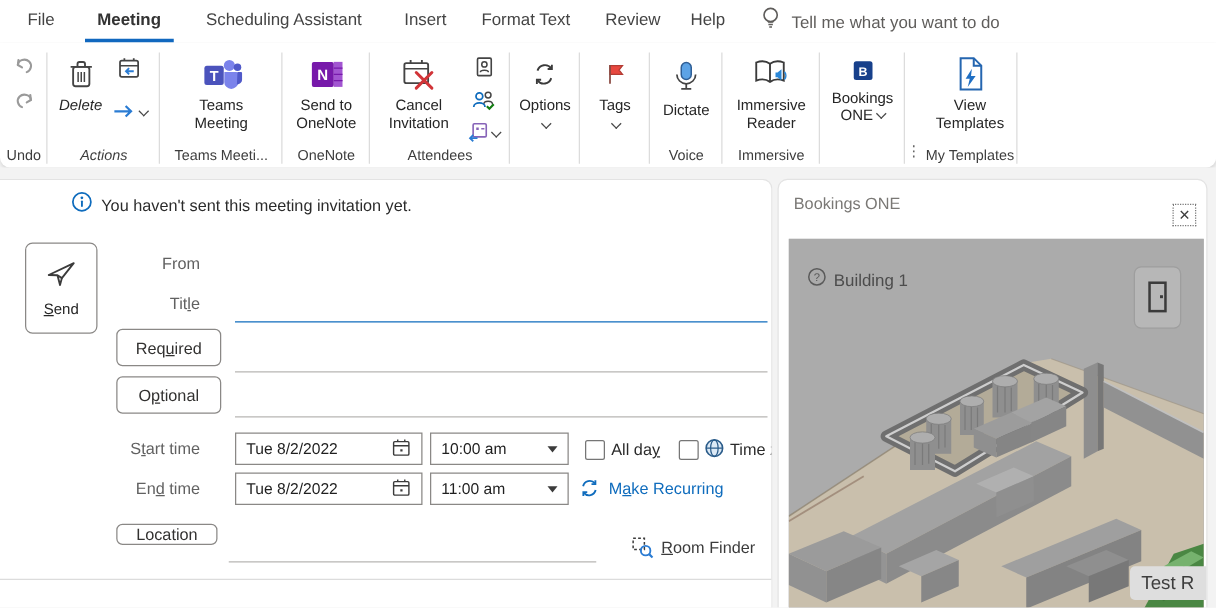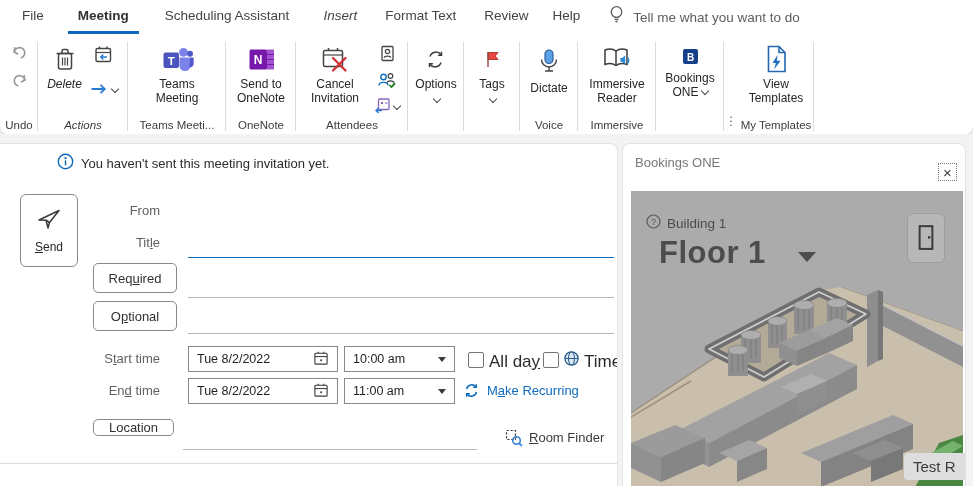--- a/index.html
+++ b/index.html
@@ -40,21 +40,21 @@
   .underline{position:absolute;height:0;border-bottom:1px solid #b8b6b4;}
   #infobar{position:absolute;left:57px;top:9px;display:flex;align-items:center;}
   #infobar-text{font-size:13px;color:#2b2b2b;margin-left:7px;}
   #send-btn{left:20px;top:50px;width:58px;height:73px;flex-direction:column;border-radius:6px;}
   #send-btn .btext{margin-top:4px;}
   .databox{position:absolute;border:1px solid #8a8886;background:#fff;height:26px;box-sizing:border-box;
            display:flex;align-items:center;font-size:12.5px;color:#1f1f1f;padding:0 8px;cursor:default;}
   .databox .grow{flex:1;}
   .tri{width:0;height:0;border-left:4.5px solid transparent;border-right:4.5px solid transparent;border-top:5.5px solid #3b3b3b;}
   .cb{position:absolute;width:14px;height:14px;border:1px solid #767676;border-radius:2px;background:#fff;}
-  .cblabel{position:absolute;font-size:17px;color:#2b2b2b;white-space:nowrap;}
+  .cblabel{position:absolute;font-size:13px;color:#2b2b2b;white-space:nowrap;}
   .link{position:absolute;display:flex;align-items:center;font-size:13px;color:#0f6cbd;white-space:nowrap;cursor:default;}
   #room-finder{position:absolute;display:flex;align-items:center;font-size:13px;color:#3b3b3b;white-space:nowrap;cursor:default;}
 
   
   #bookings-title{position:absolute;left:12px;top:11px;font-size:13px;color:#7a7875;}
   #bookings-close{position:absolute;left:315px;top:19px;width:19px;height:18px;border:1px dotted #7a7a7a;background:none;
                   font-size:15px;line-height:15px;color:#3d3d3d;text-align:center;padding:0;cursor:default;}
   #map{position:absolute;left:8px;top:47px;width:332px;height:353px;background:#ababab;}
   #building-row{position:absolute;left:15px;top:23px;display:flex;align-items:center;}
   #building-label{font-size:13.5px;color:#4c4c4c;margin-left:6px;}
@@ -68,21 +68,21 @@
 </style>
 </head>
 <body>
 
 <div id="app">
 
   <div id="tabs-row" style="padding-left:12px;">
     <div class="tab">File</div>
     <div class="tab active" style="margin-left:14px;">Meeting</div>
     <div class="tab" style="margin-left:16px;">Scheduling Assistant</div>
-    <div class="tab" style="margin-left:14px;font-style:italic;">Insert</div>
+    <div class="tab" style="margin-left:14px;">Insert</div>
     <div class="tab" style="margin-left:8px;">Format Text</div>
     <div class="tab" style="margin-left:8px;">Review</div>
     <div class="tab" style="margin-left:4px;">Help</div>
     <div id="tellme-wrap">
       <span>
         <svg width="17" height="22" viewBox="0 0 17 22">
             <circle cx="8.5" cy="8" r="5.3" fill="none" stroke="#5f5d5b" stroke-width="1.3"></circle>
             <path d="M6.3 13.6 h4.4 M6.7 15.6 h3.6 M7.4 17.6 h2.2" stroke="#5f5d5b" stroke-width="1.2" fill="none"></path>
           </svg>
       </span>
@@ -523,24 +523,20 @@
         <div id="building-row">
           <span>
             <svg width="15" height="15" viewBox="0 0 15 15">
                 <circle cx="7.5" cy="7.5" r="6.5" fill="none" stroke="#5a5a5a" stroke-width="1.2"></circle>
                 <text x="7.5" y="10.8" font-size="9" fill="#5a5a5a" text-anchor="middle" font-family="Liberation Sans, sans-serif">?</text>
               </svg>
           </span>
           <span id="building-label">Building 1</span>
         </div>
 
-        <div id="floor-row">
-          <span id="floor-label">Floor 1</span>
-          <span id="floor-caret"></span>
-        </div>
 
         <button id="door-btn">
           <svg width="20" height="30" viewBox="0 0 22 32">
               <rect x="4" y="3" width="14" height="25" fill="none" stroke="#3b3b3b" stroke-width="2.2"></rect>
               <rect x="13.2" y="14" width="2.6" height="2.6" fill="#3b3b3b"></rect>
             </svg>
         </button>
 
         <div id="map-tooltip">Test R</div>
       </div>

